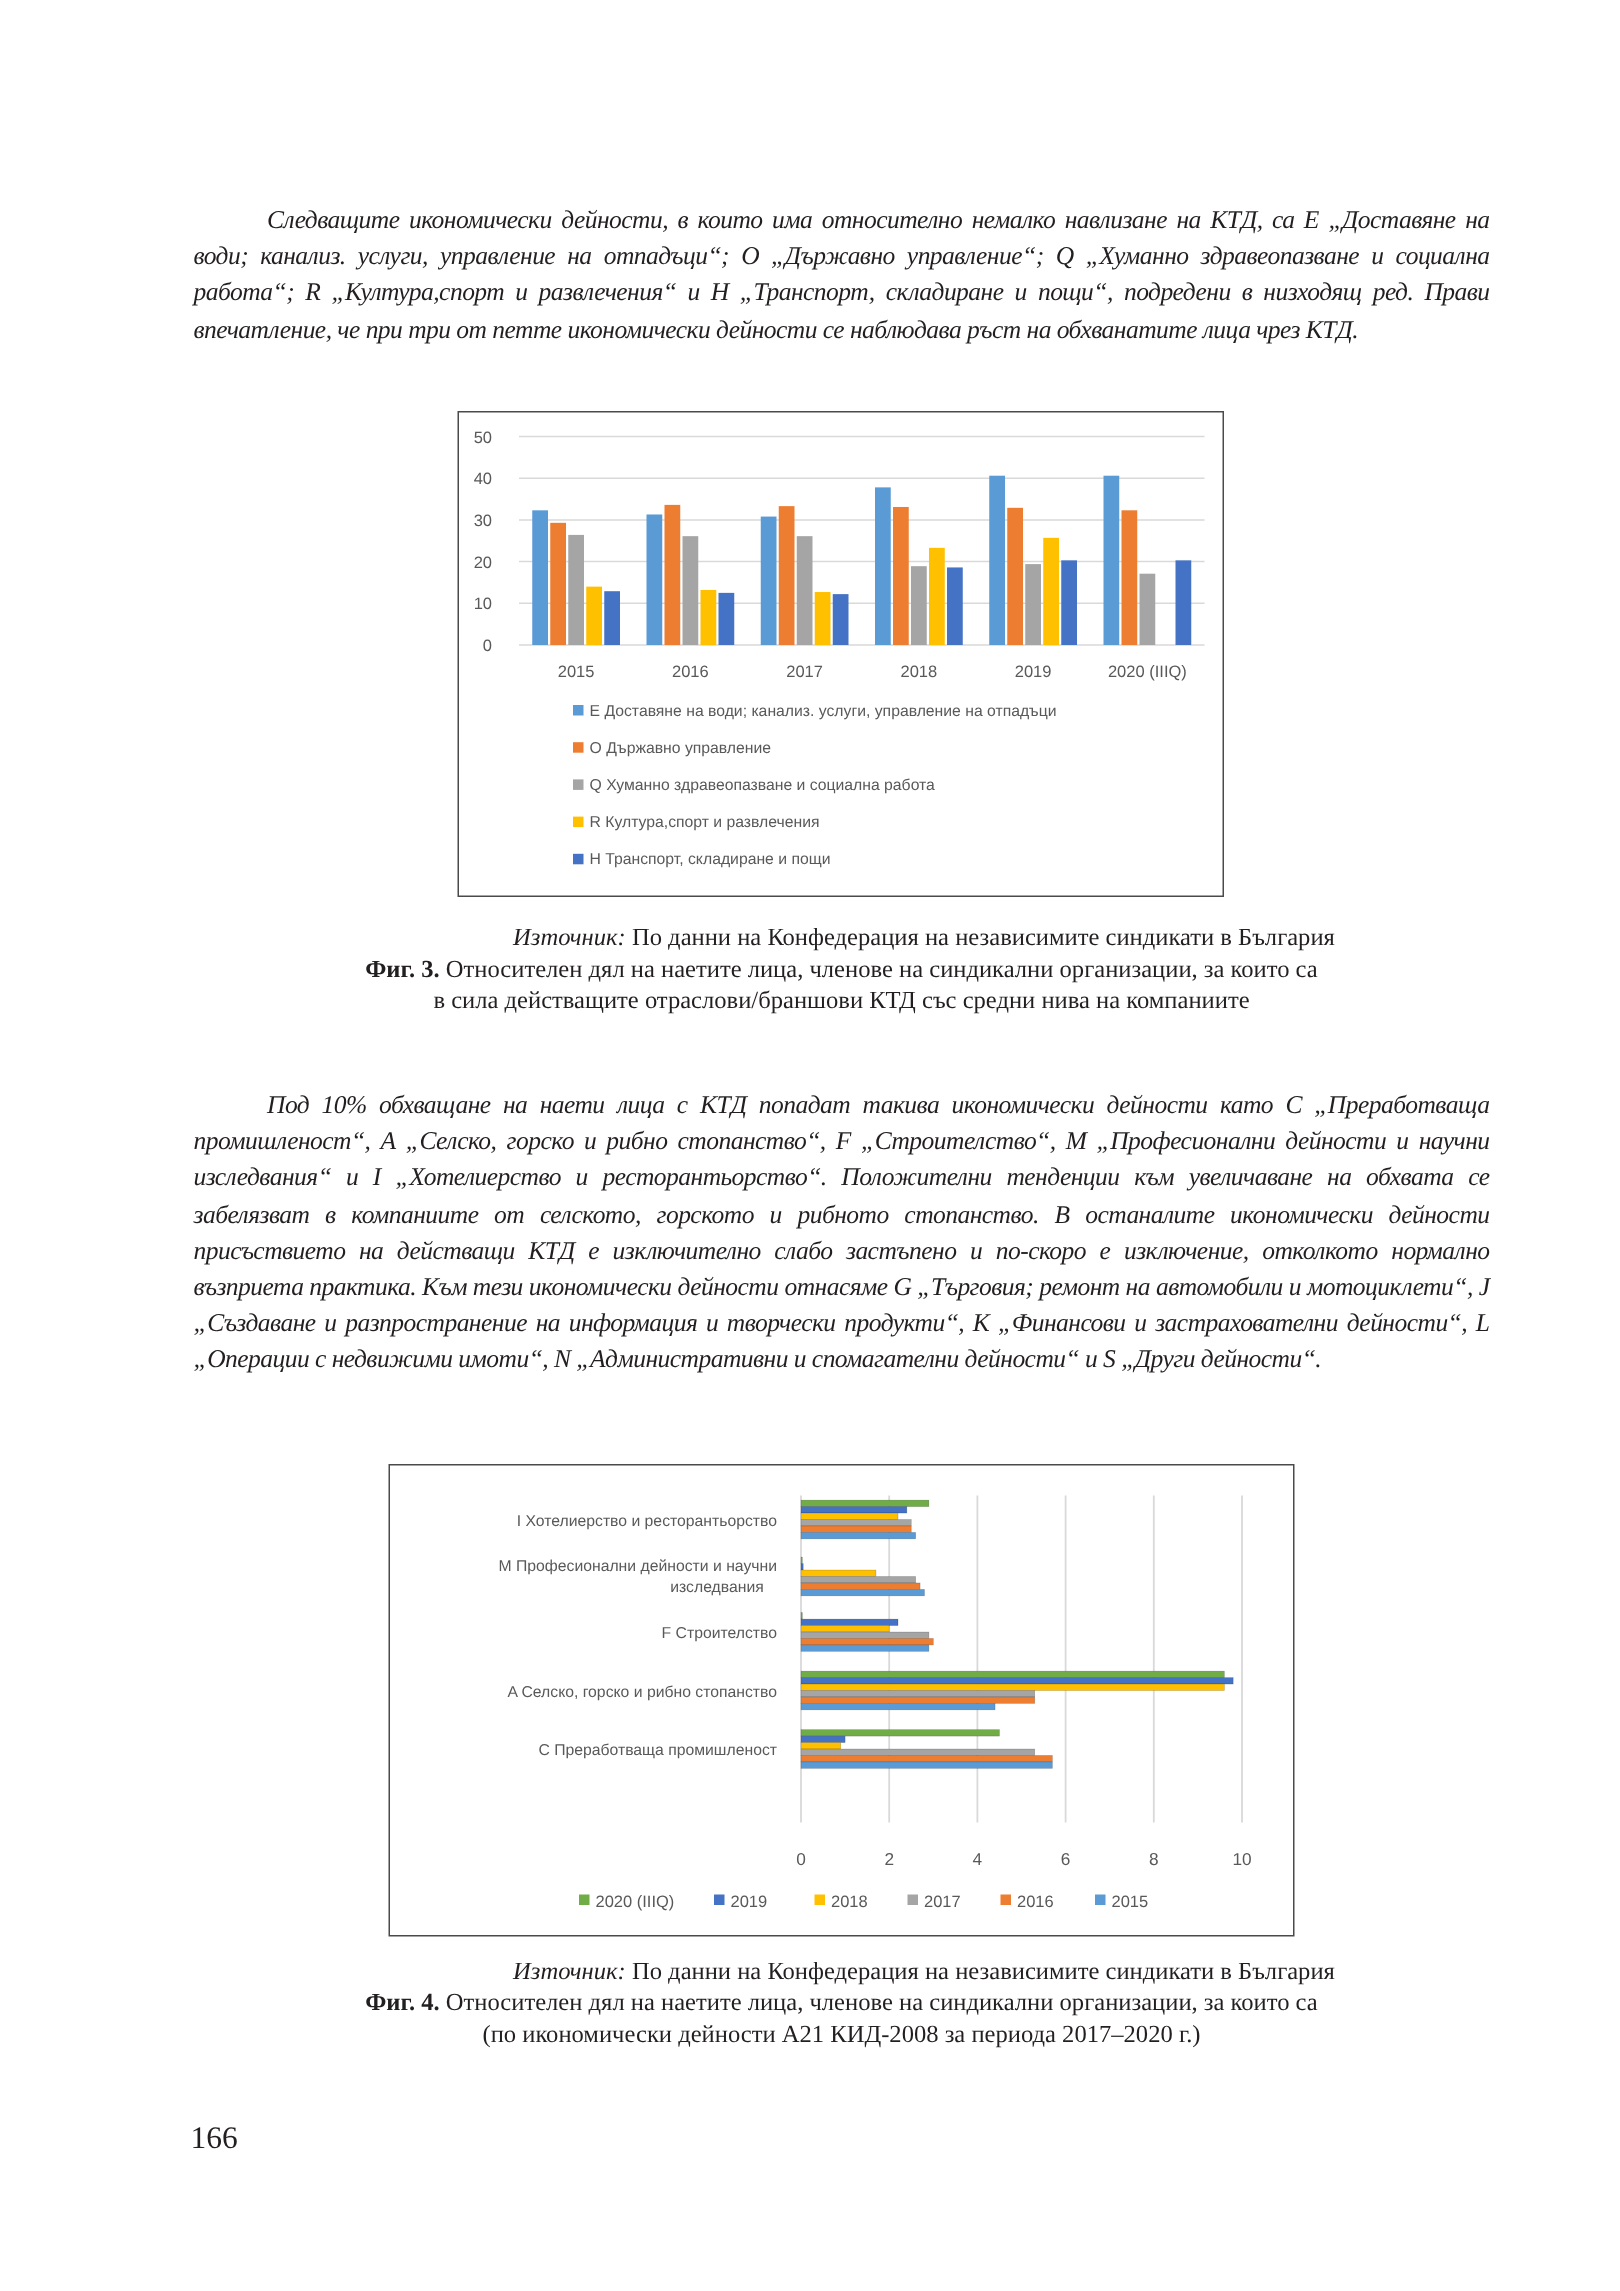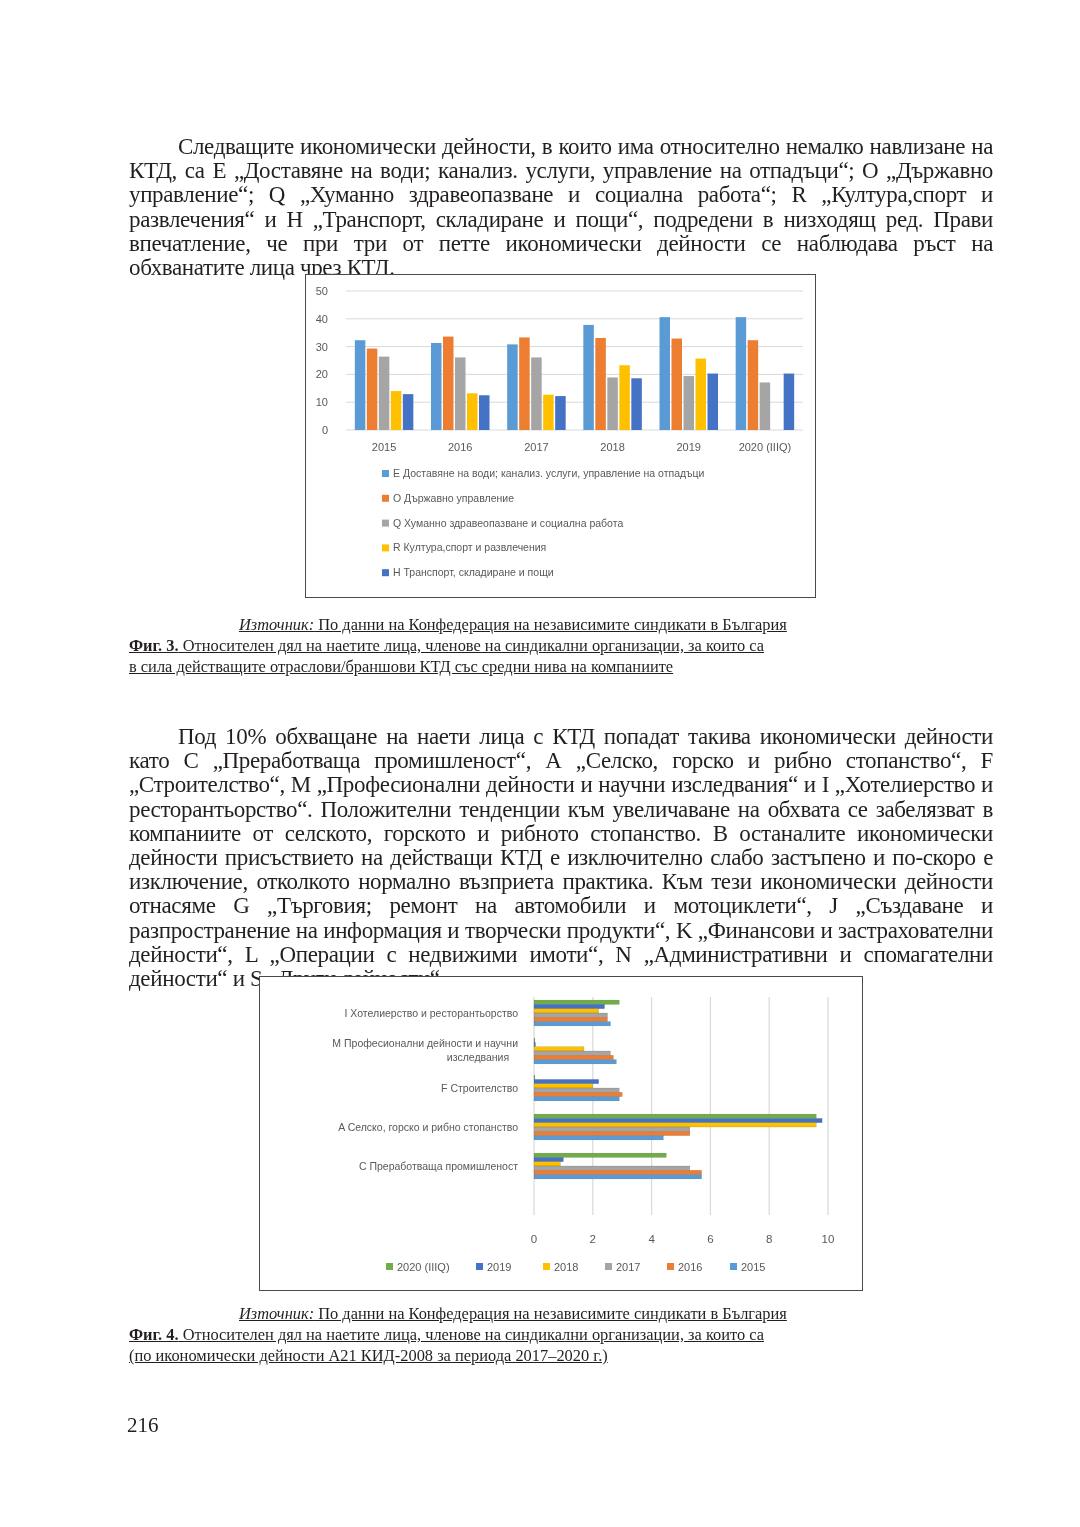--- a/index.html
+++ b/index.html
@@ -1,23 +1,23 @@
 <!DOCTYPE html>
 <html><head>
 <meta charset="utf-8">
 <style>
   html, body { margin: 0; padding: 0; background: #ffffff; }
   body { width: 1080px; height: 1527px; position: relative; overflow: hidden;
          font-family: "Liberation Serif", serif; color: #231f20; }
-  .para { position: absolute; left: 129px; width: 864px; font-size: 23px; line-height: 24.2px;
-          text-align: justify; text-indent: 49px; margin: 0; letter-spacing: -0.35px; }
+  .para { position: absolute; left: 129px; width: 864px; font-size: 17px; line-height: 24.2px;
+          text-align: justify; text-indent: 49px; margin: 0; letter-spacing: -0.35px; font-style: italic; }
   #p1 { top: 135px; }
   #p2 { top: 725px; }
-  .caption { position: absolute; left: 129px; width: 864px; 
-             font-size: 16.4px; line-height: 21px; margin: 0; text-decoration: underline; }
+  .caption { position: absolute; left: 129px; width: 864px; text-align: center;
+             font-size: 16.4px; line-height: 21px; margin: 0; }
   .caption .src { padding-left: 110px; }
   .caption i { font-style: italic; }
   .caption b { font-weight: bold; }
   #cap3 { top: 614px; }
   #cap4 { top: 1303px; }
   .chartbox { position: absolute; background: #fff; border: 1px solid #4a4a4a; }
   #chart1 { left: 305px; top: 274px; width: 509px; height: 322px; }
   #chart2 { left: 259px; top: 976px; width: 602px; height: 313px; }
   svg text { font-family: "Liberation Sans", sans-serif; fill: #595959; }
   .pagenum { position: absolute; left: 127px; top: 1413px; font-size: 21px; }
@@ -161,13 +161,13 @@
       <text x="481" y="294" font-size="11">2015</text>
     </svg>
 </div>
 
 <div id="cap4" class="caption">
   <div class="src"><i>Източник:</i><span> По данни на Конфедерация на независимите синдикати в България</span></div>
   <div><b>Фиг. 4.</b><span> Относителен дял на наетите лица, членове на синдикални организации, за които са</span></div>
   <div>(по икономически дейности А21 КИД-2008 за периода 2017–2020 г.)</div>
 </div>
 
-<div class="pagenum">216</div>
+<div class="pagenum">166</div>
 
 </body></html>

